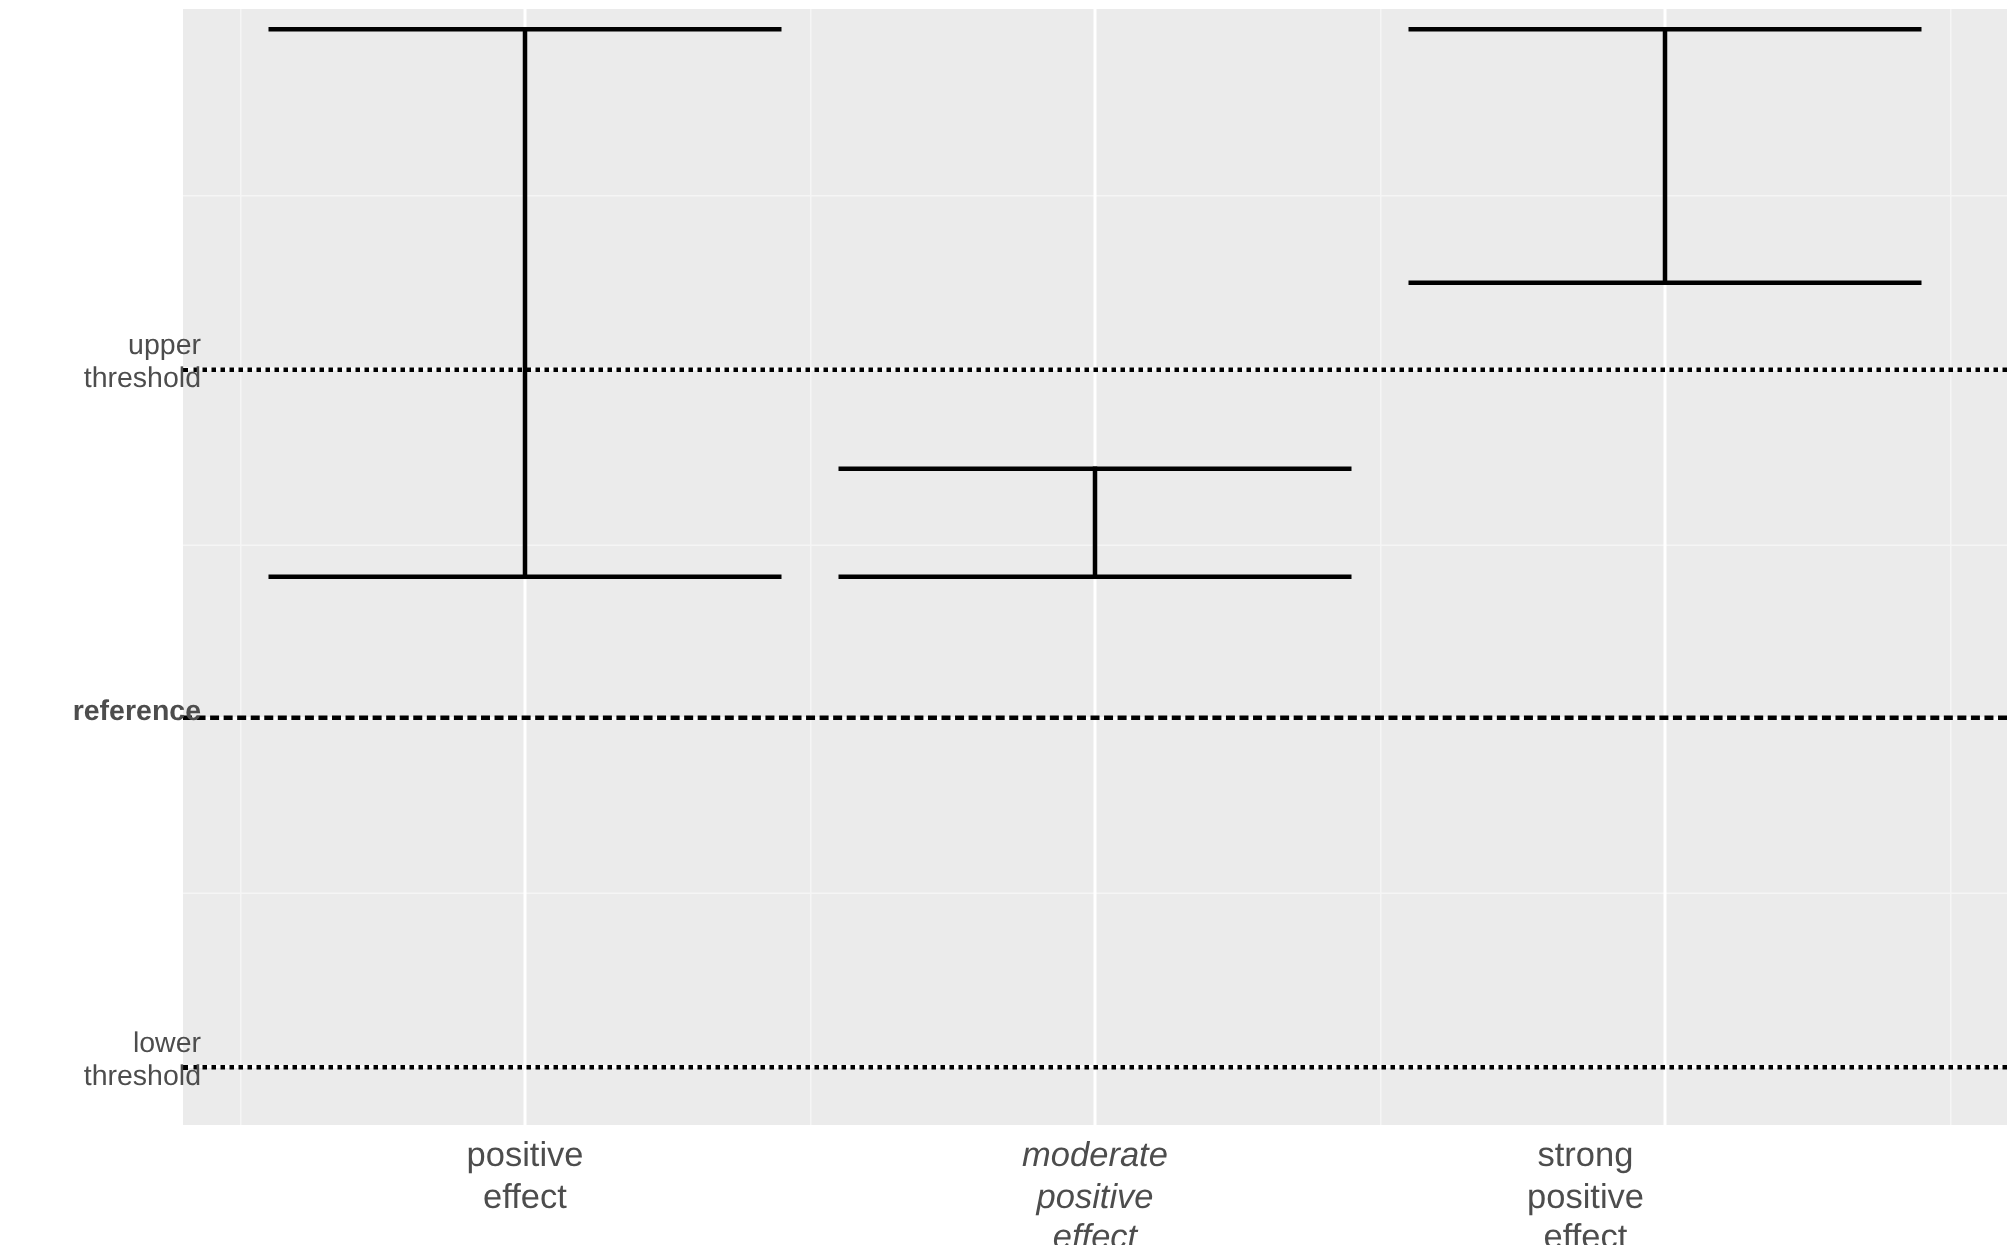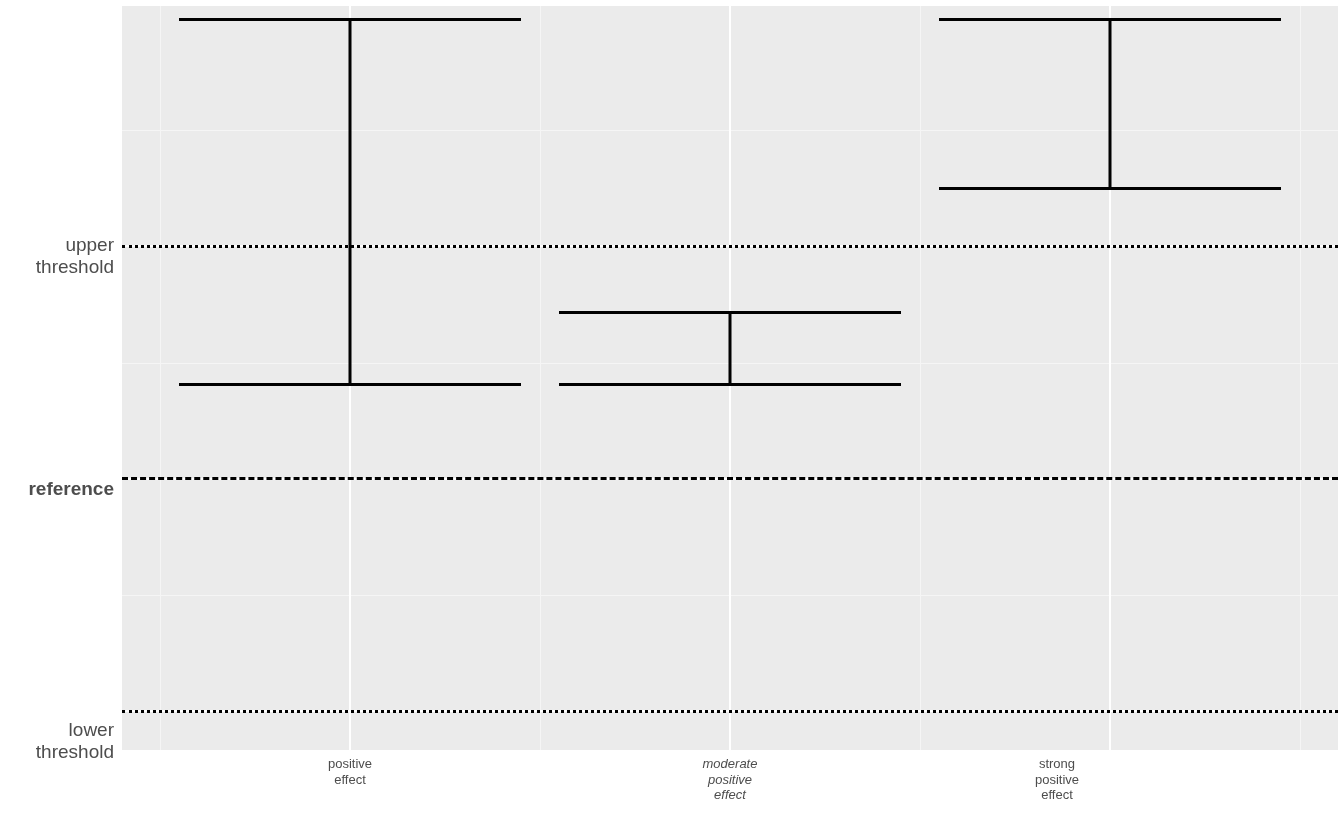--- a/index.html
+++ b/index.html
@@ -71,21 +71,21 @@
     text-align: right;
     font-size: 19px;
     line-height: 1.15;
     transform: translateY(-50%);
     white-space: pre;
   }
   .x-tick-label {
     position: absolute;
     top: 0;
     text-align: center;
-    font-size: 13px;
+    font-size: 23px;
     line-height: 1.2;
     transform: translateX(-50%);
     white-space: pre;
   }
 </style>
 </head>
 <body>
 
 <div class="chart-wrap">
   <div id="plot" class="plot-area" style="left: 122px; top: 6px; width: 1216px; height: 744px;">
@@ -114,25 +114,25 @@
         <div class="stem"></div>
         <div class="cap top"></div>
         <div class="cap bot"></div>
       </div>
       <div class="errorbar" style="left: 817px; width: 342px; top: 12.4px; height: 172.05px;">
         <div class="stem"></div>
         <div class="cap top"></div>
         <div class="cap bot"></div>
       </div>
     </div>
-  <div id="y-axis" style="position: absolute; left: 0px; top: 16px; width: 114px; height: 744px;">
+  <div id="y-axis" style="position: absolute; left: 0px; top: 2px; width: 114px; height: 744px; padding-left: 20px;">
       <div class="y-tick-label" style="top: 240.25px;">upper
 threshold</div>
       <div class="y-tick-label" style="top: 472.75px; font-weight: bold;">reference</div>
-      <div class="y-tick-label" style="top: 705.25px; margin-top: 20px;">lower
+      <div class="y-tick-label" style="top: 705.25px;">lower
 threshold</div>
     </div>
   <div id="x-axis" style="position: absolute; left: 122px; top: 756px; width: 1216px; height: 80px;">
       <div class="x-tick-label" style="left: 228px;">positive
 effect</div>
       <div class="x-tick-label" style="left: 608px; font-style: italic;">moderate
 positive
 effect</div>
       <div class="x-tick-label" style="left: 935px;">strong
 positive

